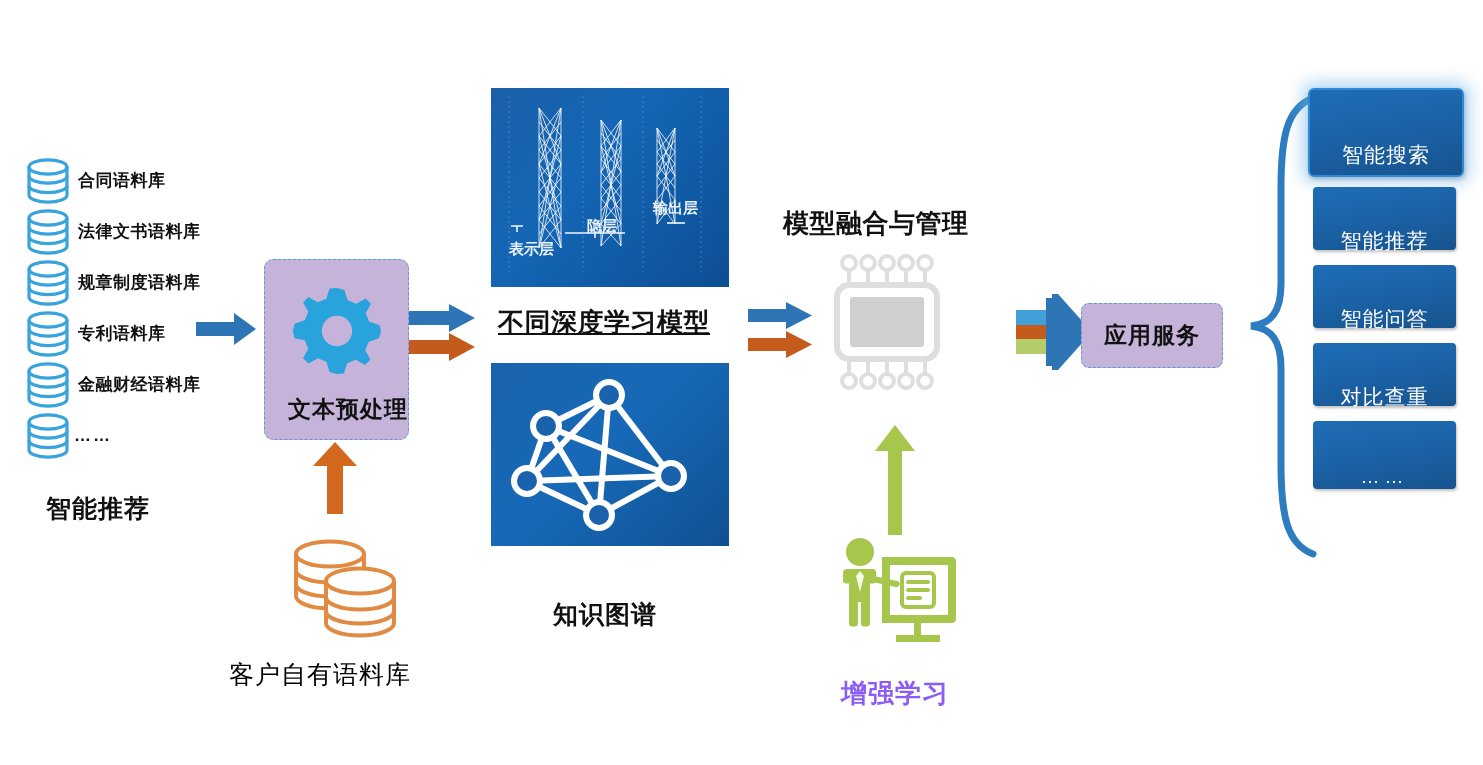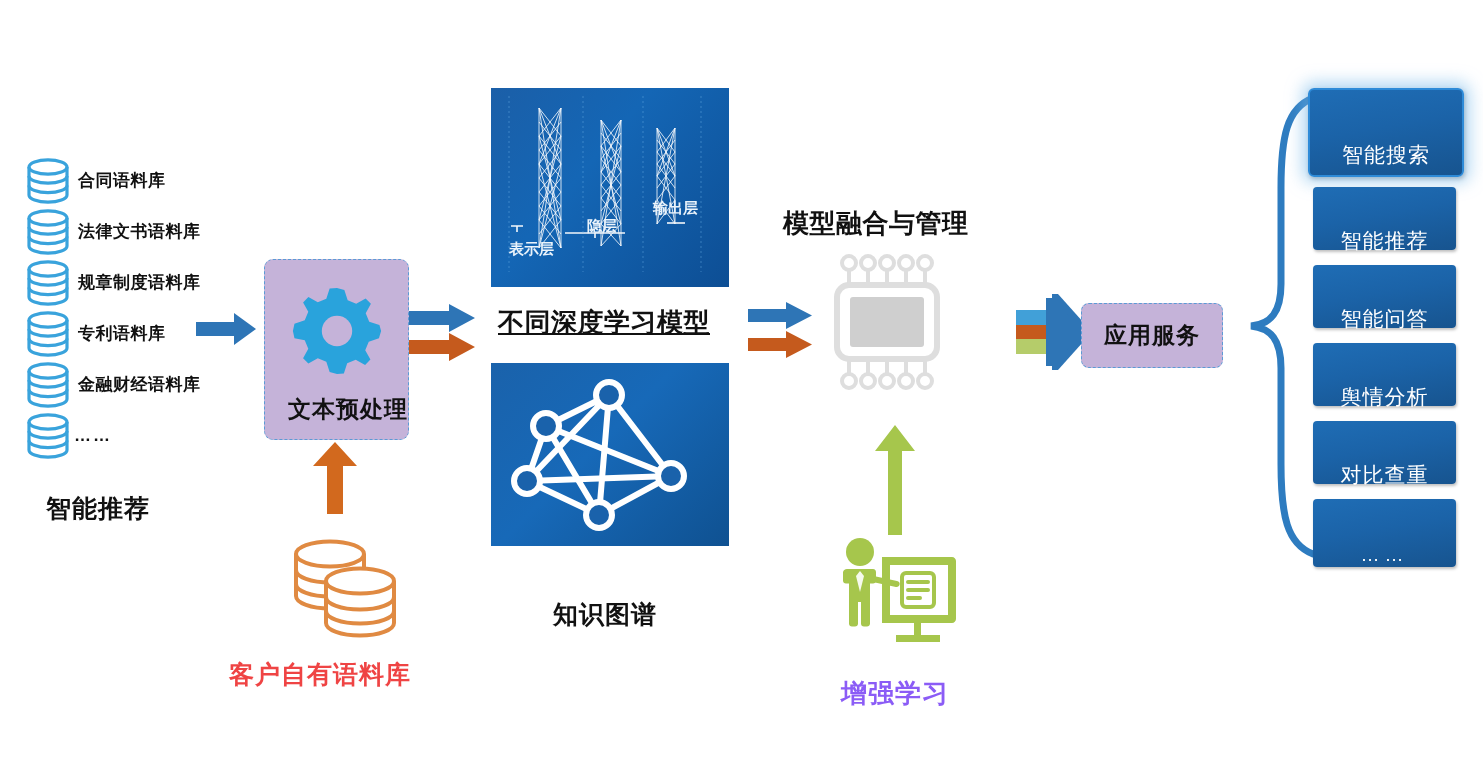--- a/index.html
+++ b/index.html
@@ -31,21 +31,21 @@
     box-sizing:border-box;
   }
   #preprocess-label{
     position:absolute;left:0;right:0;bottom:14px;text-align:right;
     font-size:23px;font-weight:700;color:#111;letter-spacing:1px;
   }
   #gear-icon-wrap{position:absolute;left:50%;top:22px;transform:translateX(-50%);}
 
   
   #client-corpus-title{
-    left:229px;top:658px;font-size:25px;font-weight:700;color:#ef4444;letter-spacing:1px;
+    left:229px;top:658px;font-size:25px;font-weight:400;color:#000000;letter-spacing:1px;
   }
 
   
   #nn-panel{
     left:491px;top:88px;width:238px;height:199px;overflow:hidden;
     background:linear-gradient(130deg,#1b5fa8 0%,#1466b5 40%,#0d4e94 100%);
   }
   .nn-lbl{position:absolute;color:#eaf3fb;font-size:15px;font-weight:600;white-space:nowrap;}
   #nn-lbl-repr{left:18px;top:152px;}
   #nn-lbl-hidden{left:96px;top:129px;}
@@ -412,21 +412,18 @@
   <div class="app-box featured">
     <span class="txt">智能搜索</span>
   </div>
   <div class="app-box">
     <span class="txt">智能推荐</span>
   </div>
   <div class="app-box">
     <span class="txt">智能问答</span>
   </div>
   <div class="app-box">
-    <span class="txt">舆情分析</span>
-  </div>
-  <div class="app-box">
     <span class="txt">对比查重</span>
   </div>
   <div class="app-box dots last">
     <span class="txt">……</span>
   </div>
 </div>
 
 </body></html>

